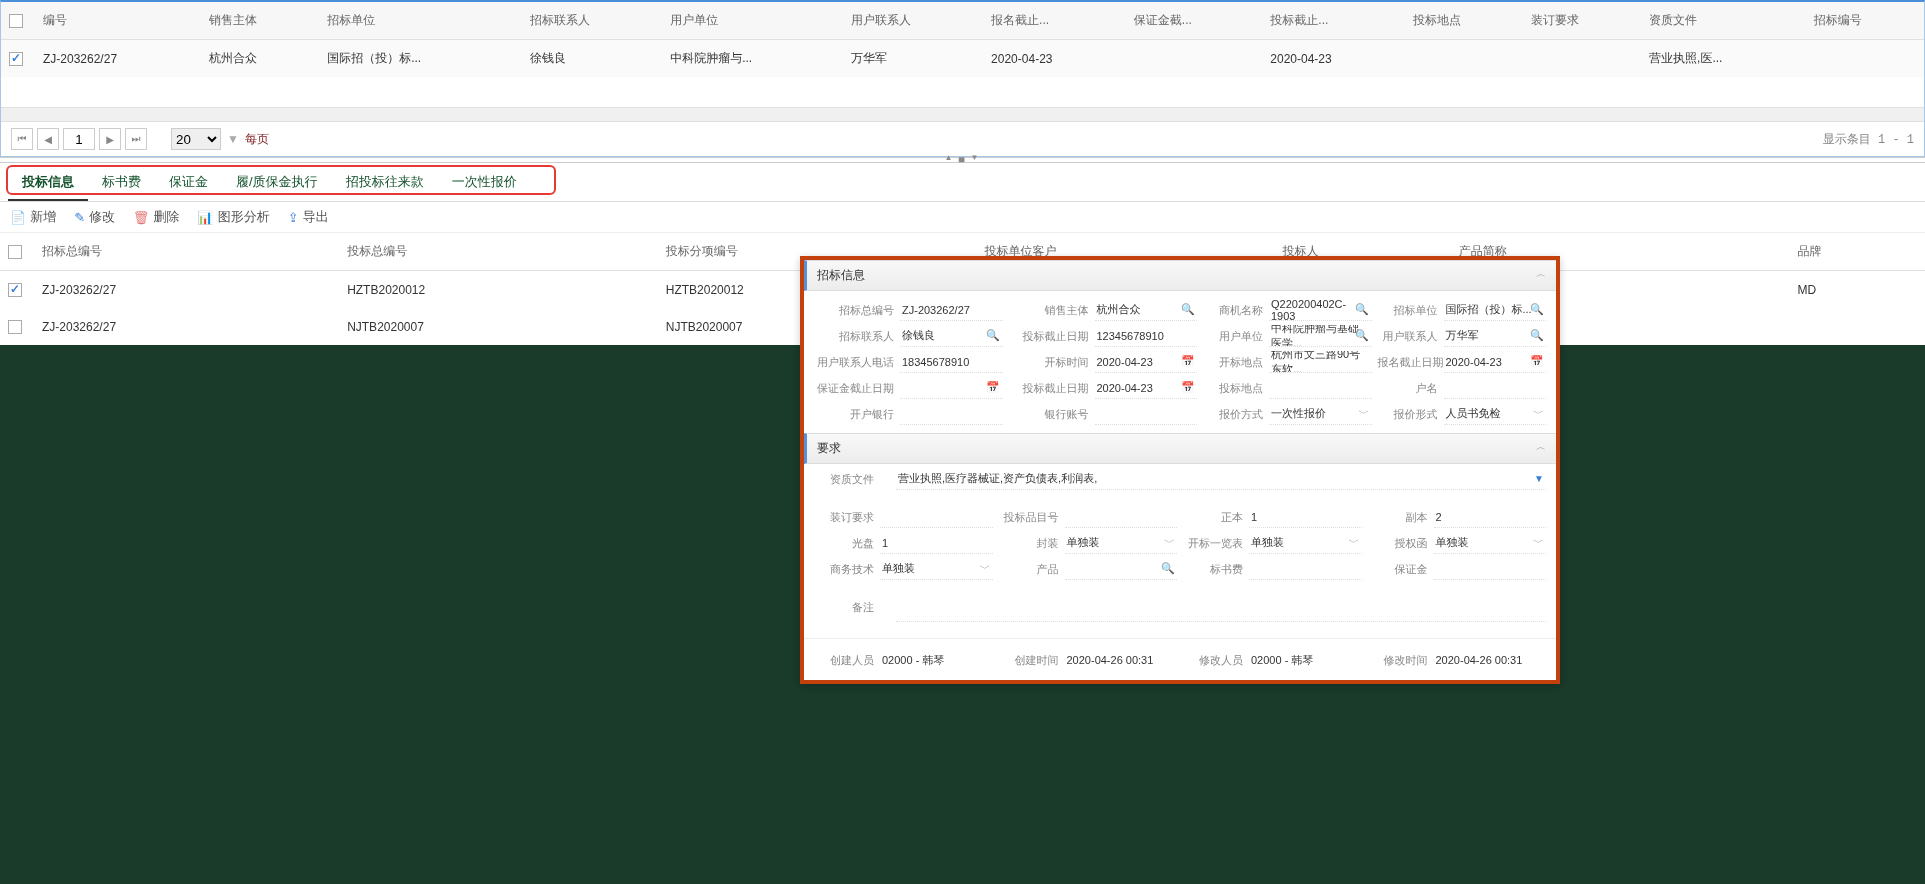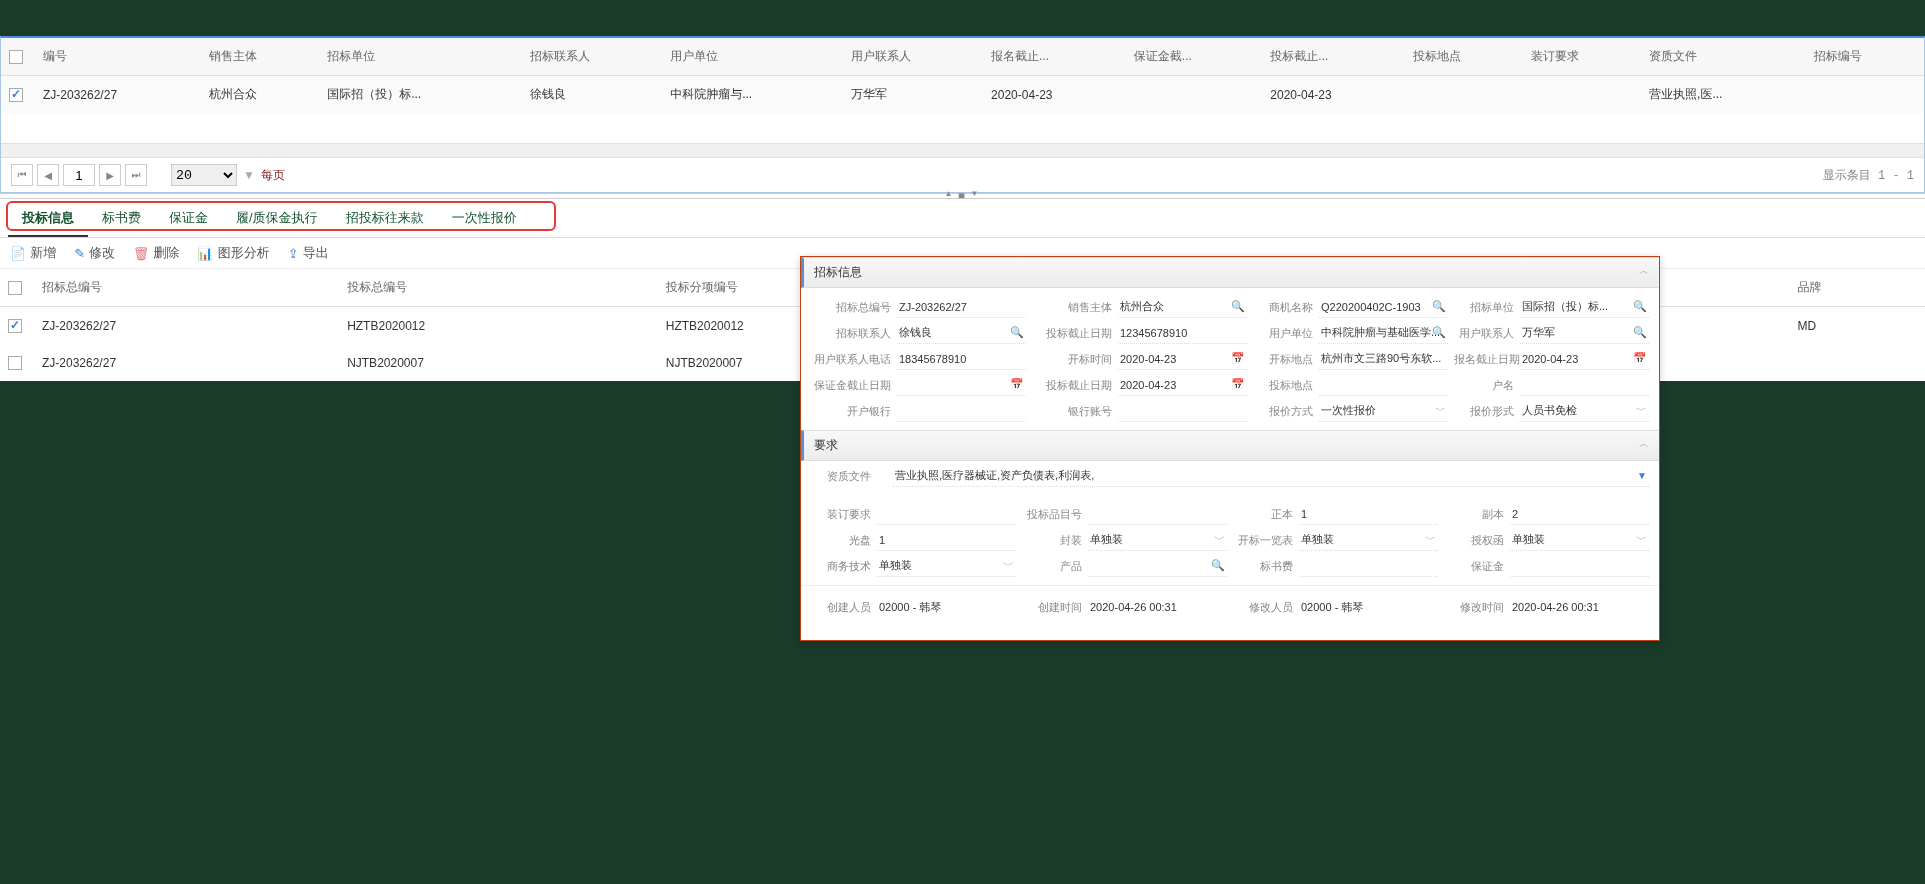--- a/index.html
+++ b/index.html
@@ -1,54 +1,54 @@
 <!DOCTYPE html>
 <html><head>
 <meta charset="utf-8">
 <style>
 * { box-sizing: border-box; margin: 0; padding: 0; }
 body { font-family: "Microsoft YaHei", Arial, sans-serif; font-size: 12px; color: #333; background: #1a3a2a; }
 
-.top-panel { background: #fff; border: 1px solid #a8c6e6; border-top: 2px solid #4a90d9; margin-top: 36px; }
+.top-panel { background: #fff; border: 1px solid #a8c6e6; border-top: 2px solid #4a90d9; }
 .grid-table { width: 100%; border-collapse: collapse; }
 .grid-table th { background: #f7f7f7; font-weight: normal; color: #666; text-align: left; padding: 10px 8px; border-bottom: 1px solid #e0e0e0; font-size: 12px; white-space: nowrap; }
 .grid-table td { padding: 10px 8px; color: #333; font-size: 12px; white-space: nowrap; text-overflow: ellipsis; overflow: hidden; }
 .grid-table tbody tr { background: #fafafa; }
 .link-cell { color: #3a7fd6; cursor: pointer; }
 .checkbox { width: 14px; height: 14px; border: 1px solid #aaa; display: inline-block; vertical-align: middle; background: #fff; }
 .checkbox.checked { background: #fff; position: relative; }
 .checkbox.checked::after { content: "✓"; color: #3a7fd6; position: absolute; top: -2px; left: 1px; font-size: 12px; font-weight: bold; }
 
 .scroll-strip { height: 14px; background: #f0f0f0; margin-top: 30px; border-top: 1px solid #e0e0e0; }
 
 .pager { padding: 6px 10px; background: #fff; border-top: 1px solid #e0e0e0; display: flex; align-items: center; color: #888; }
 .pager-btn { width: 22px; height: 22px; border: 1px solid #ccc; background: #fff; display: inline-flex; align-items: center; justify-content: center; margin-right: 4px; color: #888; cursor: pointer; font-size: 10px; }
 .pager-input { width: 32px; height: 22px; border: 1px solid #ccc; text-align: center; margin-right: 4px; }
-.pager-select { width: 66px; height: 22px; border: 1px solid #ccc; margin-left: 20px; margin-right: 6px; font-family: Liberation Mono, monospace; }
+.pager-select { width: 50px; height: 22px; border: 1px solid #ccc; margin-left: 20px; margin-right: 6px; }
 .pager-right { margin-left: auto; font-family: Liberation Mono, monospace; }
 
 .splitter { height: 6px; background: #fff; border-top: 1px solid #ccc; border-bottom: 1px solid #ccc; text-align: center; color: #888; font-size: 8px; line-height: 4px; position: relative; }
 .splitter span { font-size: 8px; letter-spacing: 2px; position: relative; top: -2px; }
 
 .tabs-wrap { background: #fff; position: relative; }
 .tabs { display: flex; border-bottom: 1px solid #ddd; padding: 2px 8px 0; }
 .tab { padding: 8px 14px; color: #14532d; cursor: pointer; font-size: 13px; }
 .tab.active { border-bottom: 2px solid #333; font-weight: bold; }
 .tab-highlight { position: absolute; top: 2px; left: 6px; width: 550px; height: 30px; border: 2px solid #e53935; border-radius: 6px; pointer-events: none; }
 
 .toolbar { background: #fff; padding: 6px 10px; display: flex; gap: 18px; border-bottom: 1px solid #eee; }
 .tb-btn { display: inline-flex; align-items: center; gap: 4px; color: #555; cursor: pointer; font-size: 13px; }
 .tb-btn .ico { color: #3a7fd6; }
 .tb-btn.del .ico { color: #e57373; }
 
 .sub-panel { background: #fff; }
 .sub-panel .grid-table th { background: #fff; }
 .sub-panel .grid-table tbody tr { background: #fff; }
 
-.detail-panel { position: absolute; top: 256px; left: 800px; width: 860px; background: #fff; border: 1px solid #c2410c; box-shadow: 0 2px 8px rgba(0,0,0,0.2); font-size: 11px; }
+.detail-panel { position: absolute; top: 256px; left: 800px; width: 760px; background: #fff; border: 4px solid #c2410c; box-shadow: 0 2px 8px rgba(0,0,0,0.2); font-size: 11px; }
 .section-head { background: linear-gradient(#f8f8f8,#ececec); border-left: 3px solid #5a8fd6; padding: 6px 10px; font-size: 12px; color: #333; cursor: pointer; display: flex; justify-content: space-between; border-bottom: 1px solid #ddd; border-top: 1px solid #ddd; }
 .section-head .caret { color: #888; font-size: 10px; }
 .form-grid { display: grid; grid-template-columns: 80px 1fr 80px 1fr 60px 1fr 60px 1fr; gap: 4px 6px; padding: 8px 10px; align-items: center; }
 .form-grid2 { display: grid; grid-template-columns: 60px 1fr 60px 1fr 60px 1fr 60px 1fr; gap: 4px 6px; padding: 8px 10px; align-items: center; }
 .flabel { color: #888; text-align: right; font-size: 11px; white-space: nowrap; }
 .fval { height: 22px; border-bottom: 1px dotted #ddd; padding: 2px 2px; color: #333; display: flex; align-items: center; position: relative; font-size: 11px; overflow: hidden; }
 .fval.noborder { border: none; }
 .f-icon { position: absolute; right: 2px; color: #aaa; font-size: 11px; cursor: pointer; }
 .req-row { padding: 4px 10px 8px; display: flex; align-items: center; }
 .req-row .flabel { width: 60px; }
@@ -339,22 +339,26 @@
     <div class="flabel">产品</div>
     <div class="fval">
         <span class="f-icon">🔍</span>
       </div>
     <div class="flabel">标书费</div>
     <div class="fval"></div>
     <div class="flabel">保证金</div>
     <div class="fval"></div>
   </div>
 
-
-  <div class="form-grid2" style="border-top:1px solid #eee;padding-top:10px;padding-bottom:22px">
+  <div class="req-row" style="padding-bottom:16px">
+    <div class="flabel">备注</div>
+    <div class="fval" style="height:30px"></div>
+  </div>
+
+  <div class="form-grid2" style="border-top:1px solid #eee;padding-top:10px;padding-bottom:9px">
     <div class="flabel">创建人员</div>
     <div class="fval noborder">02000 - 韩琴</div>
     <div class="flabel">创建时间</div>
     <div class="fval noborder">2020-04-26 00:31</div>
     <div class="flabel">修改人员</div>
     <div class="fval noborder">02000 - 韩琴</div>
     <div class="flabel">修改时间</div>
     <div class="fval noborder">2020-04-26 00:31</div>
   </div>
 </div>

